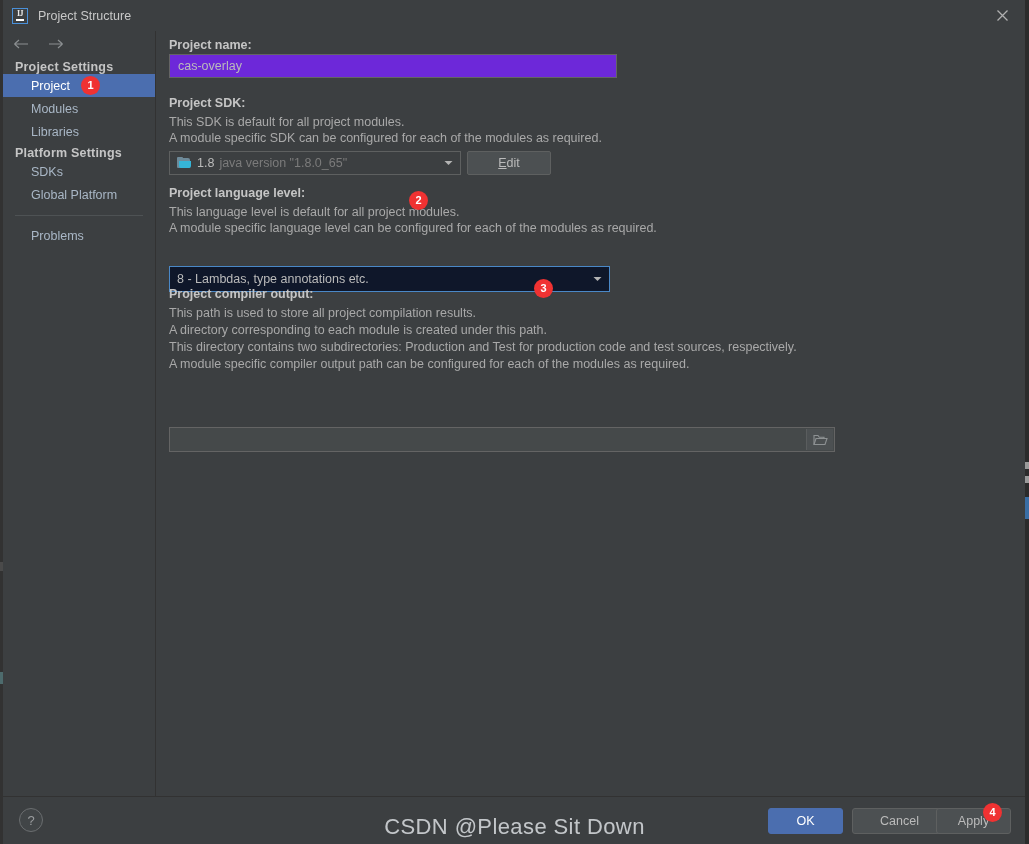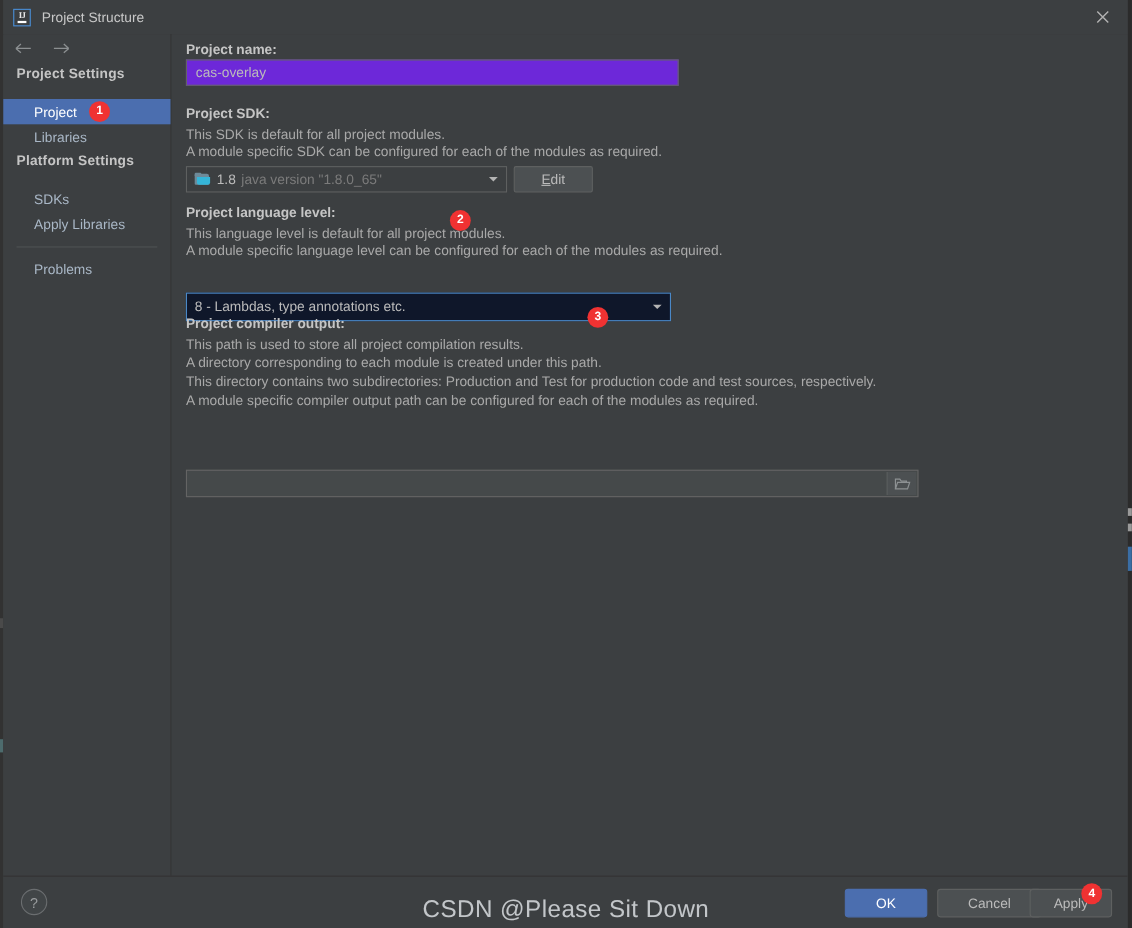--- a/index.html
+++ b/index.html
@@ -151,21 +151,21 @@
     height: 16px;
     display: flex;
     align-items: center;
     justify-content: center;
     cursor: default;
   }
   .group-header {
     font-weight: bold;
     font-size: 12.5px;
     color: #c5c5c5;
-    padding: 3px 0 16px 12px;
+    padding: 3px 0 0 12px;
     letter-spacing: 0.2px;
   }
   .nav-item {
     height: 23px;
     display: flex;
     align-items: center;
     padding-left: 28px;
     font-size: 12.5px;
     color: #a9b7c6;
     position: relative;
@@ -445,30 +445,33 @@
         </div>
       </div>
 
       <div class="group-header">Project Settings</div>
 
       <div class="nav-item selected">
         <span>Project</span>
         <span class="badge" style="left:78px; top:2px;">1</span>
       </div>
       <div class="nav-item">
+        <span>Modules</span>
+      </div>
+      <div class="nav-item">
         <span>Libraries</span>
       </div>
 
       <div class="group-header">Platform Settings</div>
 
       <div class="nav-item">
         <span>SDKs</span>
       </div>
       <div class="nav-item">
-        <span>Apply Libraries</span>
+        <span>Global Platform</span>
       </div>
 
       <div class="sidebar-divider"></div>
 
       <div class="nav-item">
         <span>Problems</span>
       </div>
     </div>
 
     <div class="main">
@@ -491,21 +494,21 @@
           <span class="combo-sub">java version "1.8.0_65"</span>
         </span>
         <span class="arrow-box">
           <svg width="9" height="6" viewBox="0 0 9 6">
               <path d="M0.5 1 L4.5 5 L8.5 1 Z" fill="#b4b4b4"></path>
             </svg>
         </span>
       </div>
       <div class="badge abs" style="left:253px; top:160px;">2</div>
 
-      <div class="abs btn" style="left:311px; top:120px; width:72px; height:24px;">
+      <div class="abs btn" style="left:311px; top:120px; width:84px; height:24px;">
         <span><span class="mnem">E</span><span>dit</span></span>
       </div>
 
       <div class="abs section-label" style="left:13px; top:155px;">Project language level:</div>
       <div class="abs desc-line" style="left:13px; top:173px;">This language level is default for all project modules.</div>
       <div class="abs desc-line" style="left:13px; top:189px;">A module specific language level can be configured for each of the modules as required.</div>
 
       <div class="abs combo focused" style="left:13px; top:211px; width:441px; height:26px;">
         <span class="combo-label">8 - Lambdas, type annotations etc.</span>
         <span class="arrow-box">

